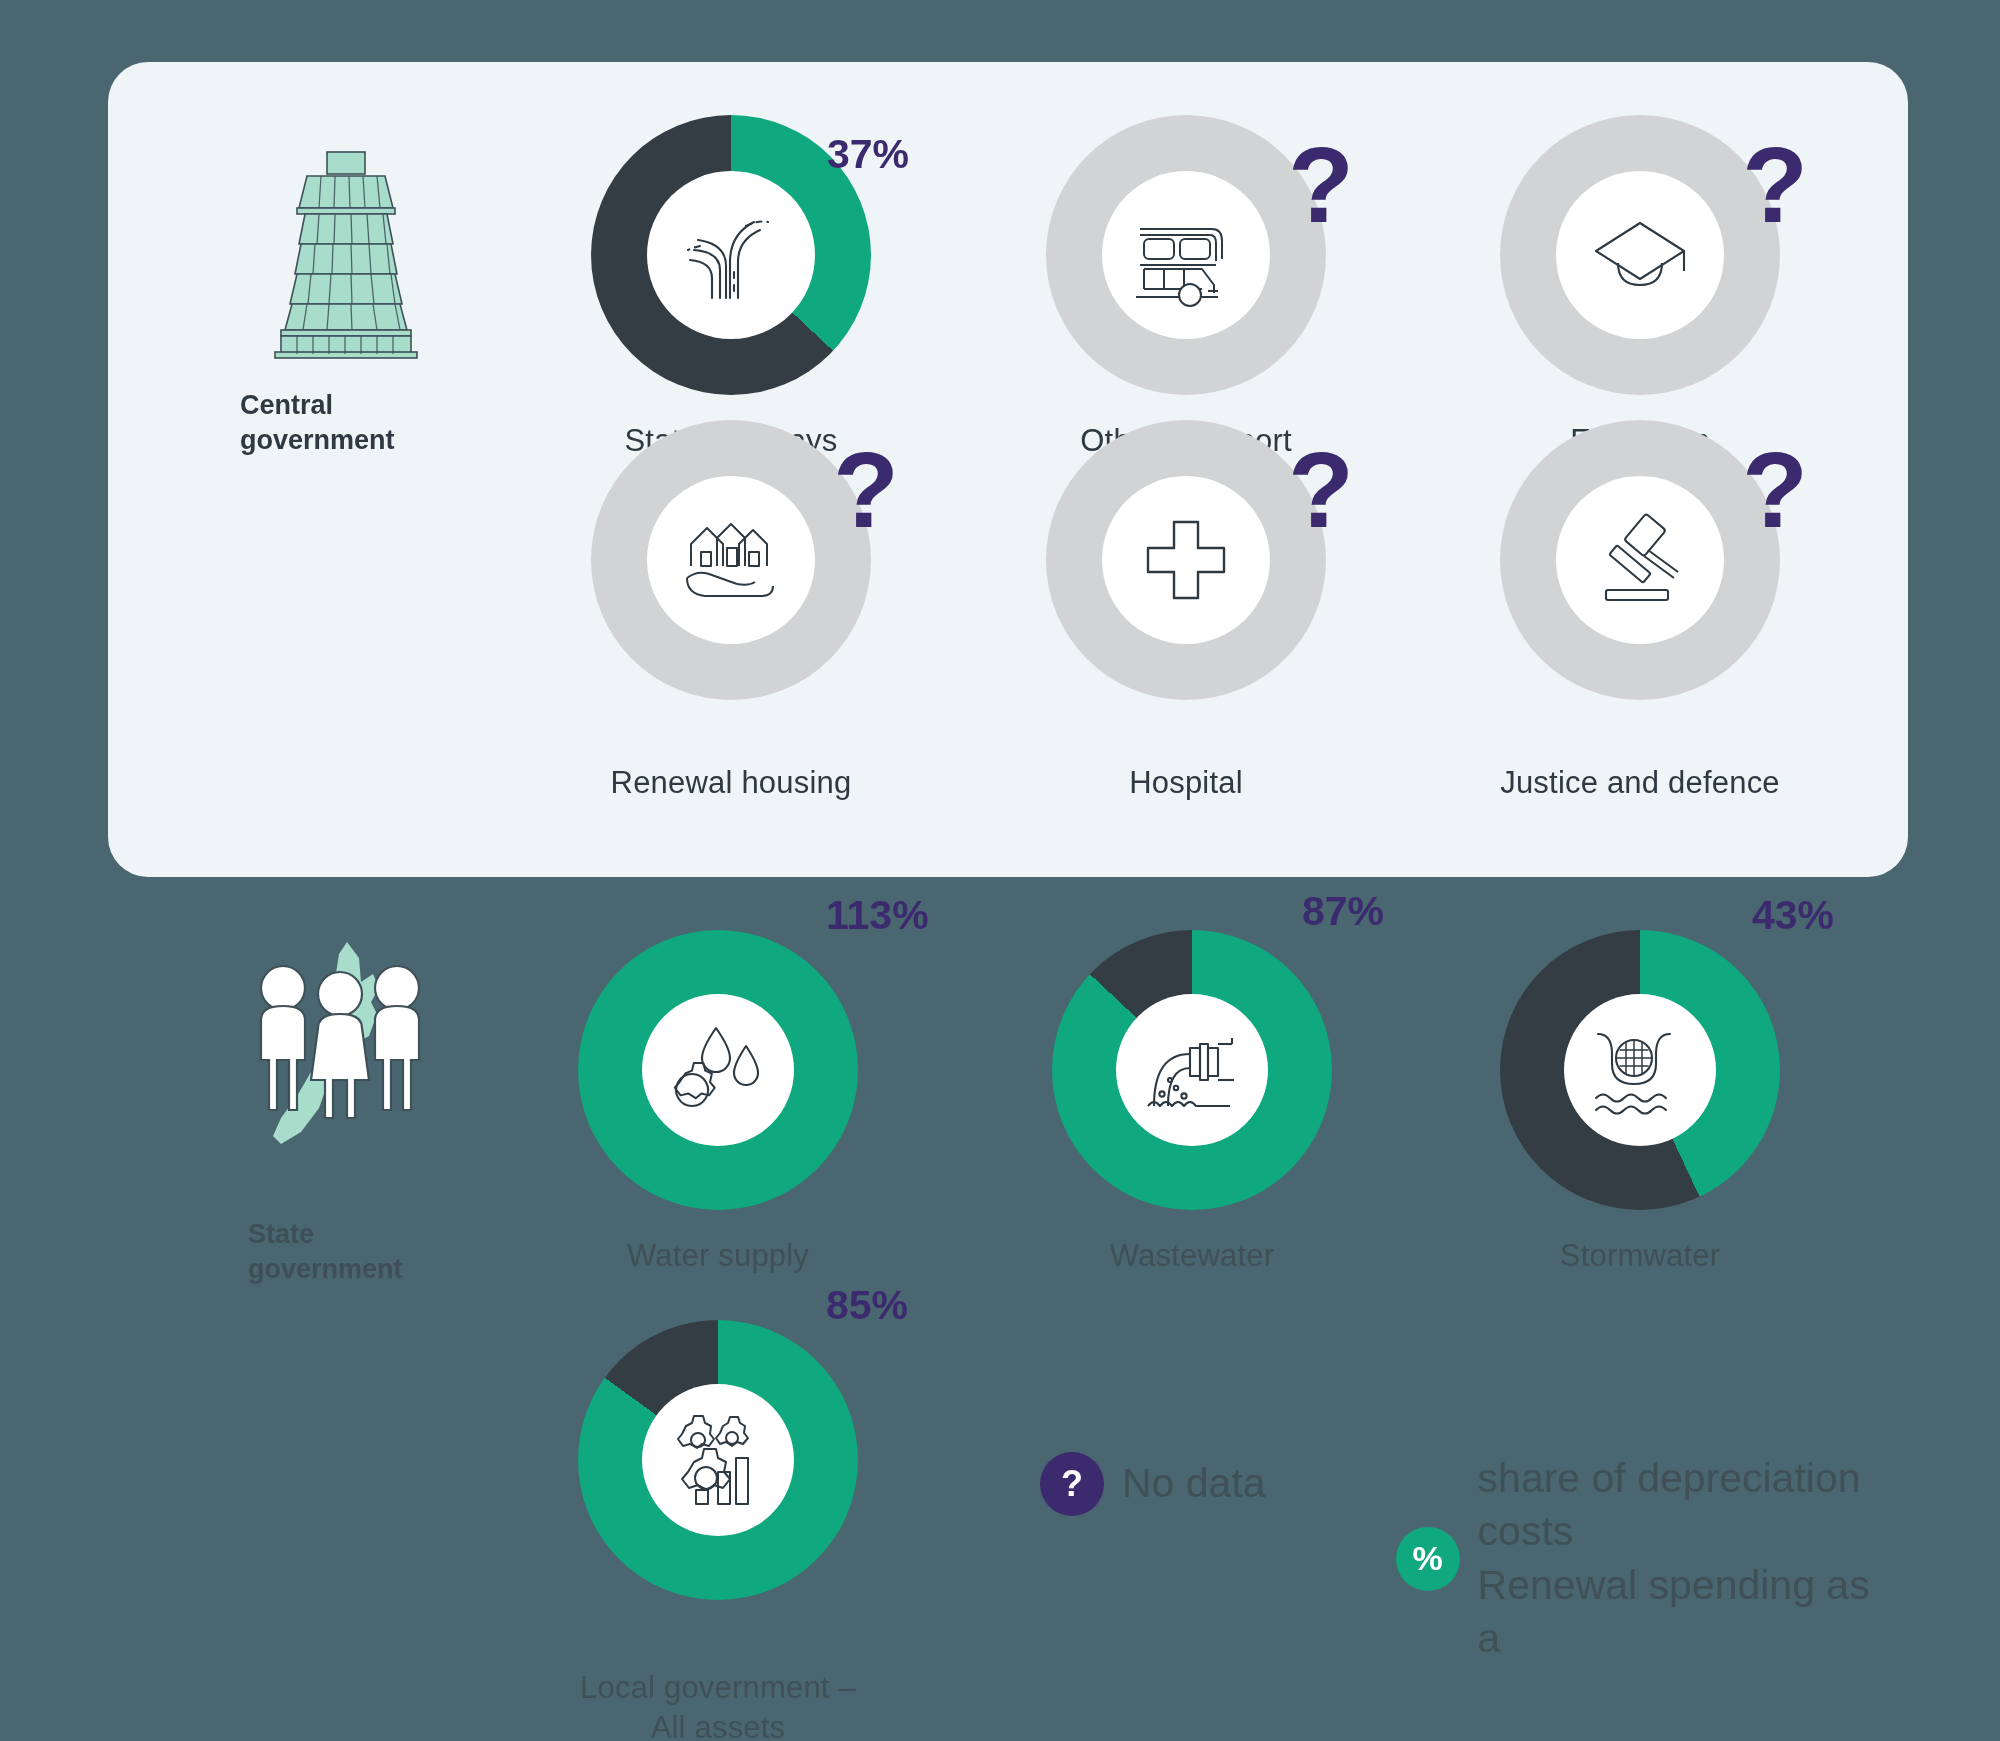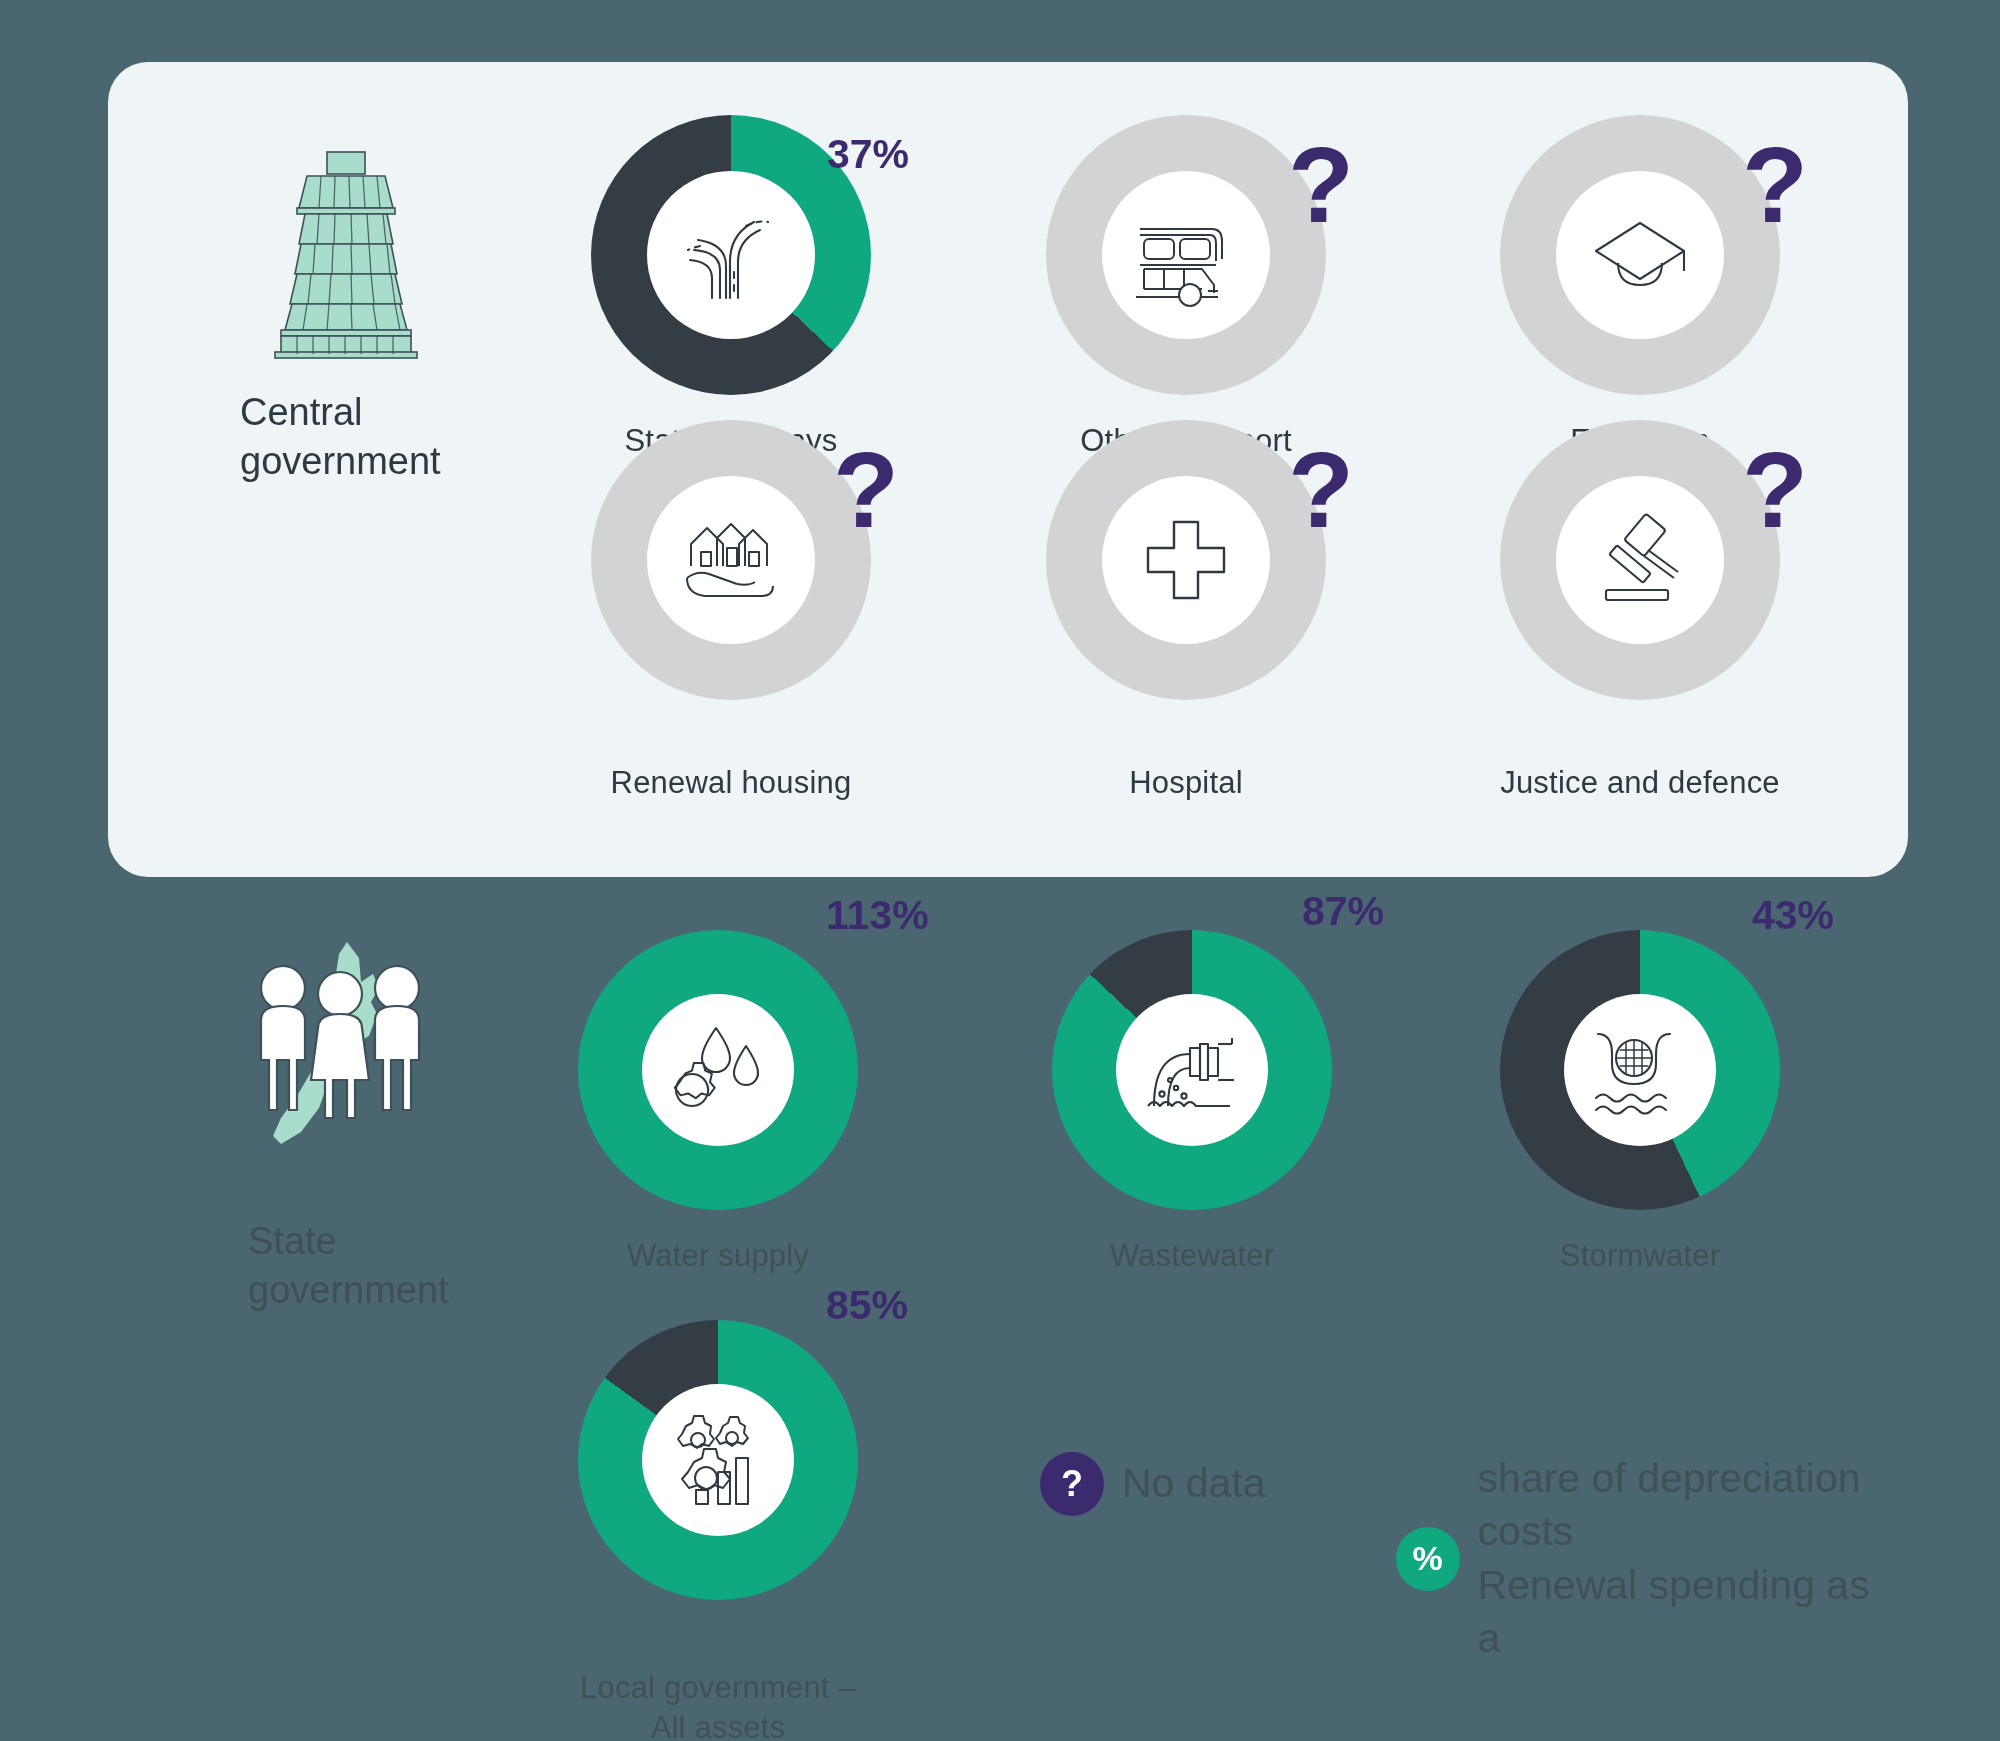--- a/index.html
+++ b/index.html
@@ -77,22 +77,22 @@
     right: -28px; top: 16px;
     font-size: 108px;
     font-weight: 700;
     color: #3b2a6e;
     line-height: 1;
   }
 
   
   .group-head {
     position: absolute;
-    font-size: 38px;
-    font-weight: 400;
+    font-size: 27px;
+    font-weight: 700;
     line-height: 1.28;
   }
   .group-head.dark { color: #2e3942; }
   .group-head.slate { color: #3e4f57; }
 
   
   .legend { position: absolute; left: 1040px; top: 1452px; display: flex; align-items: flex-start; }
   .legend-item { display: flex; align-items: center; }
   .legend-badge {
     width: 64px; height: 64px; border-radius: 50%;

